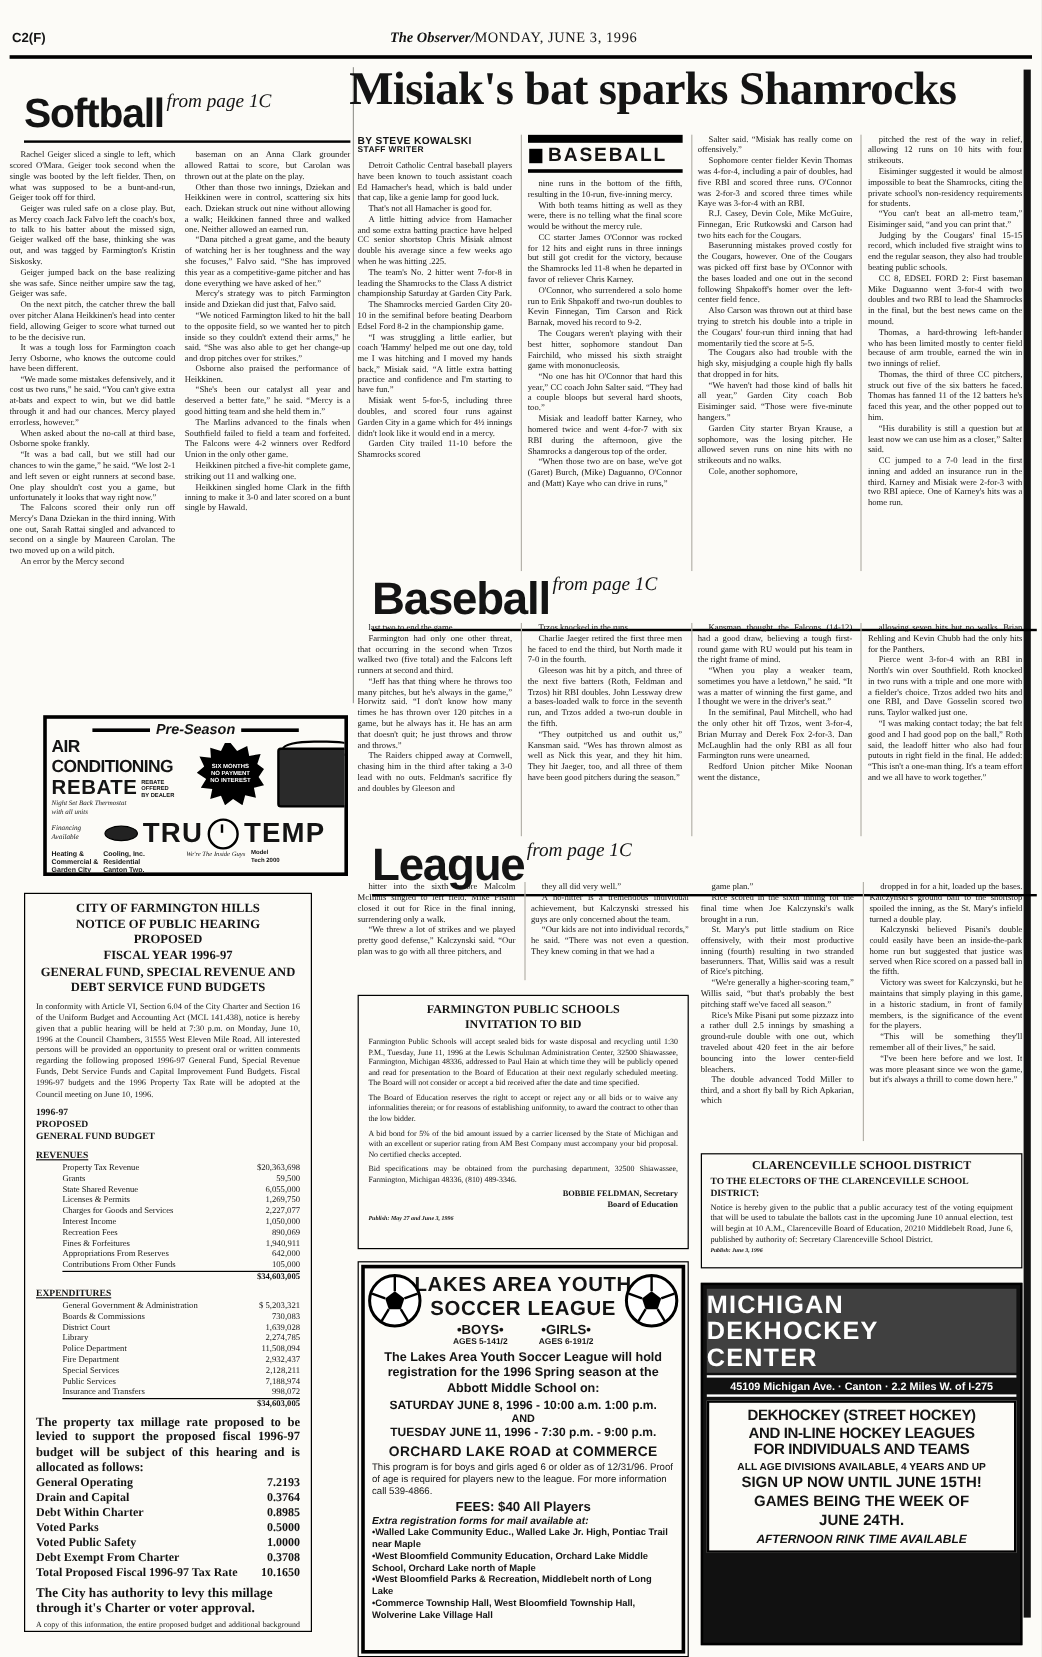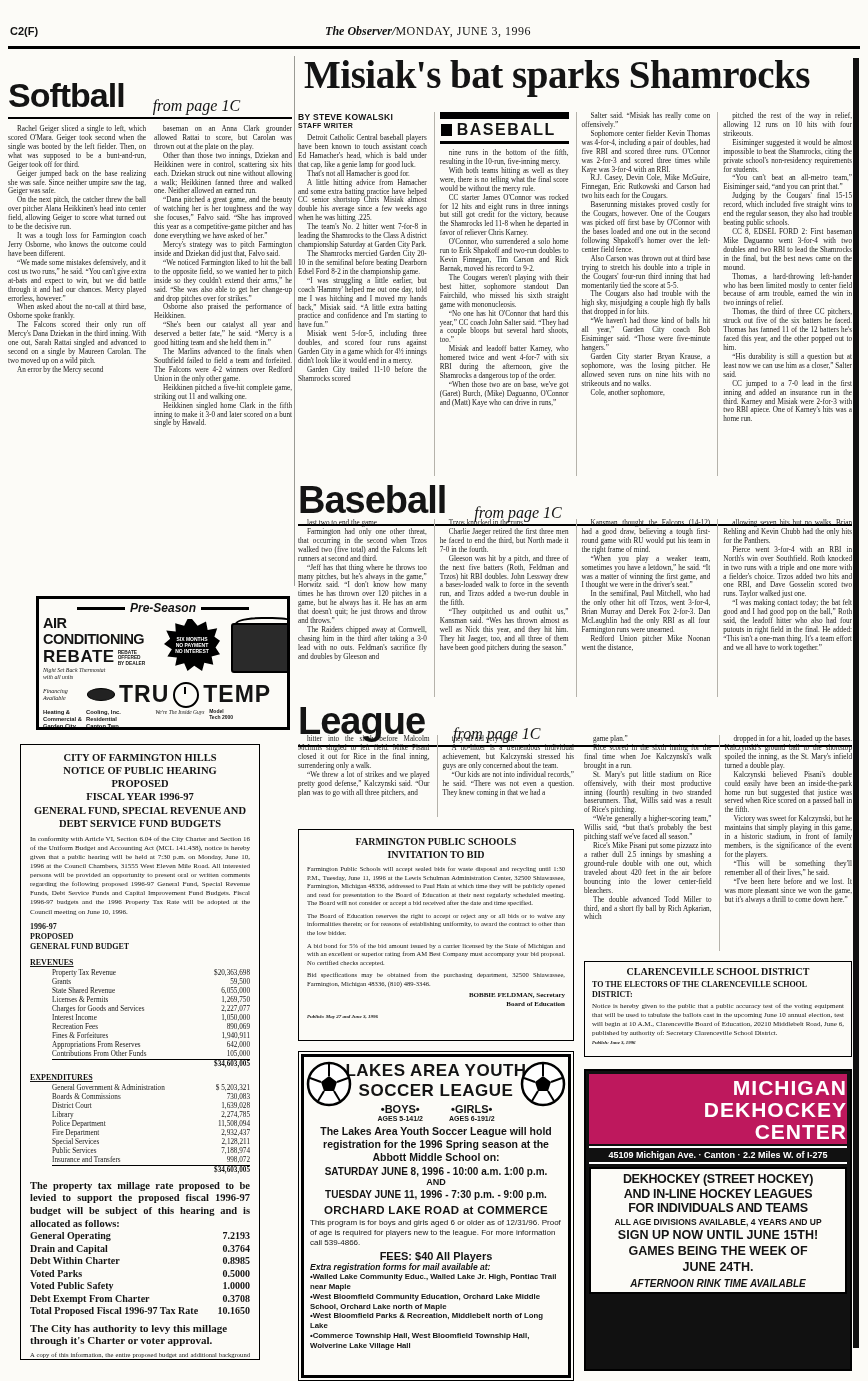--- a/index.html
+++ b/index.html
@@ -8,36 +8,36 @@
   
   .page-header{position:absolute;left:10px;top:24px;width:848px;display:flex;align-items:baseline;}
   .pgnum{font-family:"Liberation Sans",sans-serif;font-weight:bold;font-size:11px;}
   .masthead{flex:1;text-align:center;font-size:12px;}
   .masthead em{font-weight:bold;}
   .masthead .mdate{font-variant:small-caps;letter-spacing:.5px;}
   .rule-top{position:absolute;left:8px;top:46px;width:852px;height:3px;background:#000;}
   .vsep{position:absolute;left:294px;top:56px;width:1px;height:530px;background:#9a9a94;}
   .edge-bar{position:absolute;left:853px;top:58px;width:6px;height:1290px;background:#111;}
   
-  .sec-head{border-bottom:2.5px solid #000;display:flex;align-items:flex-end;gap:28px;padding-bottom:2px;}
+  .sec-head{border-bottom:2.5px solid #000;display:flex;align-items:flex-start;gap:2px;padding-bottom:2px;margin-left:12px;}
   .sec-head h2{margin:0;font-family:"Liberation Sans",sans-serif;font-weight:900;letter-spacing:-1px;}
   .sec-head .frompage{font-style:italic;font-size:16px;}
   
   .ncol p,.tcol p{margin:0;text-indent:9px;font-size:7.2px;line-height:1.24;text-align:justify;}
   .cols{display:flex;gap:7px;overflow:hidden;}
   .ncol{flex:1;min-width:0;border-left:1px solid #b5b2aa;padding-left:5px;overflow:hidden;}
   .cols .ncol:first-child{border-left:none;padding-left:0;}
   .two-cols{display:flex;gap:8px;overflow:hidden;}
   .tcol{flex:1;min-width:0;overflow:hidden;}
   
   #softball{position:absolute;left:8px;top:76px;width:284px;}
   #softball .sec-head h2{font-size:34px;}
   #softball .sb-body{margin-top:6px;height:458px;}
   
-  #misiak-head{position:absolute;left:304px;top:52px;width:556px;}
+  #misiak-head{position:absolute;left:291px;top:52px;width:556px;}
   #misiak-head h1{margin:0;font-size:39px;font-weight:bold;letter-spacing:-.5px;white-space:nowrap;}
   #misiak-cols{position:absolute;left:298px;top:112px;width:554px;height:364px;}
   .byline{font-family:"Liberation Sans",sans-serif;font-weight:bold;margin-bottom:5px;}
   .byline .by1{font-size:8.5px;letter-spacing:.3px;}
   .byline .by2{font-size:7px;letter-spacing:.3px;}
   .badge{border-top:7px solid #000;border-bottom:3.5px solid #000;padding:2px 1px;margin-bottom:5px;
          display:flex;align-items:center;gap:5px;}
   .badge .sq{width:11px;height:12px;background:#000;}
   .badge .badge-txt{font-family:"Liberation Sans",sans-serif;font-weight:900;font-size:16px;letter-spacing:1.5px;}
   
@@ -125,21 +125,21 @@
   .soc-bullets p{margin:0;font-weight:bold;font-size:7.8px;line-height:1.25;text-align:left;text-indent:0;}
   
   #clarence-ad{margin-top:10px;border:1.5px solid #000;box-sizing:border-box;height:96px;padding:4px 7px;overflow:hidden;}
   .cl-title{text-align:center;font-weight:bold;font-size:10px;margin:0;}
   .cl-to{font-weight:bold;font-size:8px;line-height:1.25;margin-top:3px;}
   .cl-body{font-size:7px;line-height:1.3;text-align:justify;margin-top:2px;}
   .cl-pub{font-size:4.8px;font-weight:bold;font-style:italic;margin-top:2px;}
   
   #dekhockey-ad{margin-top:12px;border:2px solid #000;box-sizing:border-box;height:302px;background:#111;
                 font-family:"Liberation Sans",sans-serif;overflow:hidden;padding:3px;}
-  .dk-head{background:#be185d;color:#fff;text-align:right;padding:3px 0 1px;}
+  .dk-head{background:#404040;color:#fff;text-align:left;padding:3px 0 1px;}
   .dk-title{font-weight:900;font-size:21px;letter-spacing:1px;line-height:1.05;}
   .dk-addr{color:#fff;text-align:center;font-weight:bold;font-size:9px;border-top:2px solid #fff;
            border-bottom:2px solid #fff;padding:2px 0;margin-top:2px;}
   .dk-white{background:#fcfbf7;border:2px solid #000;margin-top:3px;text-align:center;padding:3px 2px;}
   .dk-l1{font-weight:900;font-size:12.5px;line-height:1.15;letter-spacing:-.3px;}
   .dk-l4{font-weight:900;font-size:8.5px;margin-top:2px;}
   .dk-sign{font-weight:900;font-size:12.5px;line-height:1.2;margin-top:1px;}
   .dk-l8{font-weight:900;font-style:italic;font-size:10px;margin-top:3px;}
   .dk-foot{color:#fff;text-align:center;margin-top:3px;}
   .dk-f1{font-size:6.3px;font-weight:bold;letter-spacing:.3px;}
@@ -165,25 +165,27 @@
   <div class="edge-bar"></div>
 
   <section id="softball">
     <div class="sec-head">
       <h2>Softball</h2>
       <span class="frompage">from page 1C</span>
     </div>
     <div class="two-cols sb-body">
       <div class="tcol">
           <p>Rachel Geiger sliced a single to left, which scored O'Mara. Geiger took second when the single was booted by the left fielder. Then, on what was supposed to be a bunt-and-run, Geiger took off for third.</p>
+          <p>Geiger was ruled safe on a close play. But, as Mercy coach Jack Falvo left the coach's box, to talk to his batter about the missed sign, Geiger walked off the base, thinking she was out, and was tagged by Farmington's Kristin Siskosky.</p>
           <p>Geiger jumped back on the base realizing she was safe. Since neither umpire saw the tag, Geiger was safe.</p>
           <p>On the next pitch, the catcher threw the ball over pitcher Alana Heikkinen's head into center field, allowing Geiger to score what turned out to be the decisive run.</p>
           <p>It was a tough loss for Farmington coach Jerry Osborne, who knows the outcome could have been different.</p>
           <p>“We made some mistakes defensively, and it cost us two runs,” he said. “You can't give extra at-bats and expect to win, but we did battle through it and had our chances. Mercy played errorless, however.”</p>
           <p>When asked about the no-call at third base, Osborne spoke frankly.</p>
+          <p>“It was a bad call, but we still had our chances to win the game,” he said. “We lost 2-1 and left seven or eight runners at second base. One play shouldn't cost you a game, but unfortunately it looks that way right now.”</p>
           <p>The Falcons scored their only run off Mercy's Dana Dziekan in the third inning. With one out, Sarah Rattai singled and advanced to second on a single by Maureen Carolan. The two moved up on a wild pitch.</p>
           <p>An error by the Mercy second</p>
         </div>
       <div class="tcol">
           <p>baseman on an Anna Clark grounder allowed Rattai to score, but Carolan was thrown out at the plate on the play.</p>
           <p>Other than those two innings, Dziekan and Heikkinen were in control, scattering six hits each. Dziekan struck out nine without allowing a walk; Heikkinen fanned three and walked one. Neither allowed an earned run.</p>
           <p>“Dana pitched a great game, and the beauty of watching her is her toughness and the way she focuses,” Falvo said. “She has improved this year as a competitive-game pitcher and has done everything we have asked of her.”</p>
           <p>Mercy's strategy was to pitch Farmington inside and Dziekan did just that, Falvo said.</p>
           <p>“We noticed Farmington liked to hit the ball to the opposite field, so we wanted her to pitch inside so they couldn't extend their arms,” he said. “She was also able to get her change-up and drop pitches over for strikes.”</p>
           <p>Osborne also praised the performance of Heikkinen.</p>

